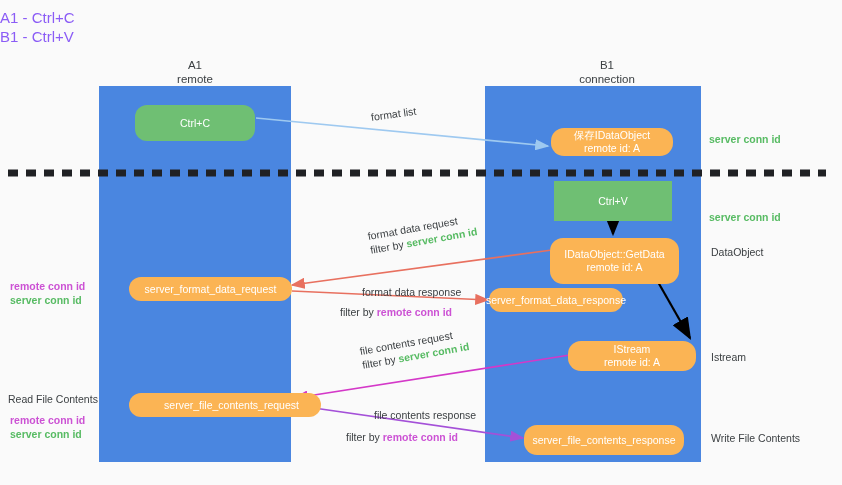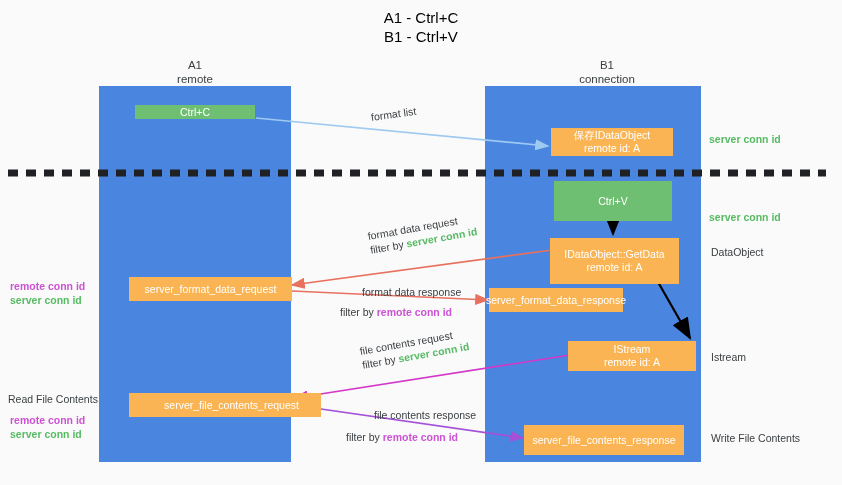--- a/index.html
+++ b/index.html
@@ -15,23 +15,22 @@
     overflow: hidden;
   }
   svg.layer {
     position: absolute; left: 0; top: 0;
     width: 842px; height: 485px;
     pointer-events: none;
   }
   .title {
     position: absolute;
     left: 0; right: 0; top: 8px;
-    text-align: center;
     font-size: 15px;
-    color: #000000;
+    color: #8b5cf6;
     line-height: 19px;
   }
   .col-head {
     position: absolute;
     text-align: center;
     font-size: 11.5px;
     color: #3c4043;
     line-height: 14px;
     width: 200px;
   }
@@ -45,21 +44,21 @@
     flex-direction: column;
     align-items: center;
     justify-content: center;
     text-align: center;
     color: #ffffff;
     font-size: 10.5px;
     line-height: 13px;
     padding: 2px 4px;
   }
   .box.green { background: #6fbf73; }
-  .box.orange { background: #fbb454; }
+  .box.orange { background: #fbb454; border-radius: 13px; }
   .box .l2 { display: block; }
   .edge-label {
     position: absolute;
     font-size: 10.5px;
     color: #3c4043;
     line-height: 14px;
     white-space: nowrap;
   }
   .edge-label.rot-up { transform: rotate(-8deg); transform-origin: left center; }
   .edge-label.rot-up2 { transform: rotate(-10deg); transform-origin: left center; }
@@ -125,21 +124,21 @@
 
     <line x1="650" y1="268" x2="690" y2="338" stroke="#000000" stroke-width="2.2" marker-end="url(#ah-black)"></line>
 
     <line x1="570" y1="355" x2="295" y2="398" stroke="#d438c8" stroke-width="1.6" marker-end="url(#ah-magenta)"></line>
 
     <line x1="293" y1="405" x2="523" y2="438" stroke="#a450d8" stroke-width="1.6" marker-end="url(#ah-purple)"></line>
 
     <line x1="8" y1="173" x2="826" y2="173" stroke="#202124" stroke-width="7" stroke-dasharray="10 8"></line>
   </svg>
 
-  <div class="box green" style="left:135px; top:105px; width:120px; height:14px;">
+  <div class="box green" style="left:135px; top:105px; width:120px; height:36px;border-radius:12px;">
     <span>Ctrl+C</span>
   </div>
 
   <div class="box orange" style="left:129px; top:277px; width:163px; height:24px;">
     <span>server_format_data_request</span>
   </div>
 
   <div class="box orange" style="left:129px; top:393px; width:192px; height:24px;padding-left:17px;">
     <span>server_file_contents_request</span>
   </div>

